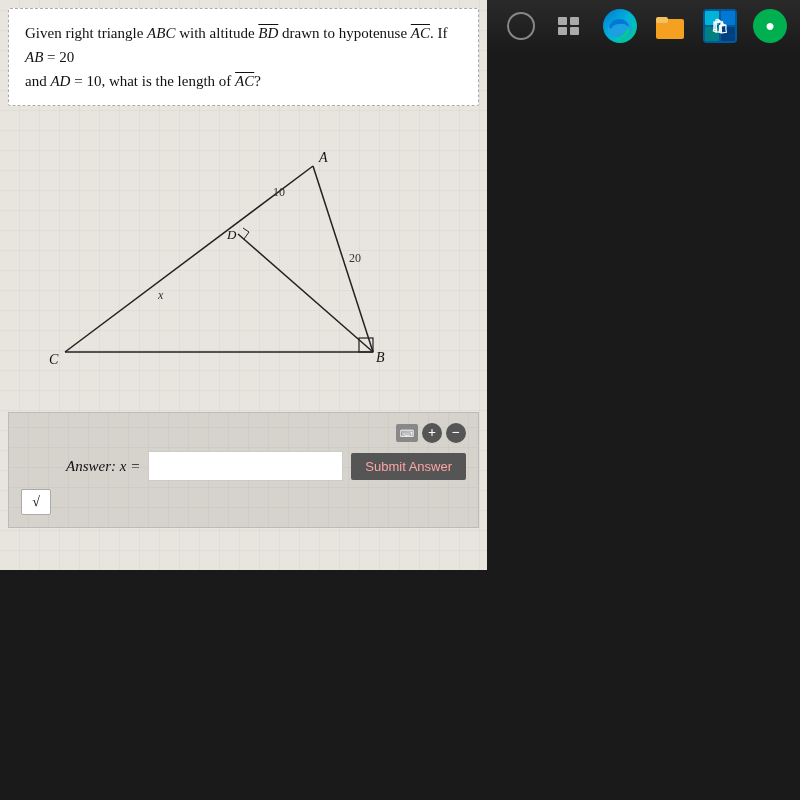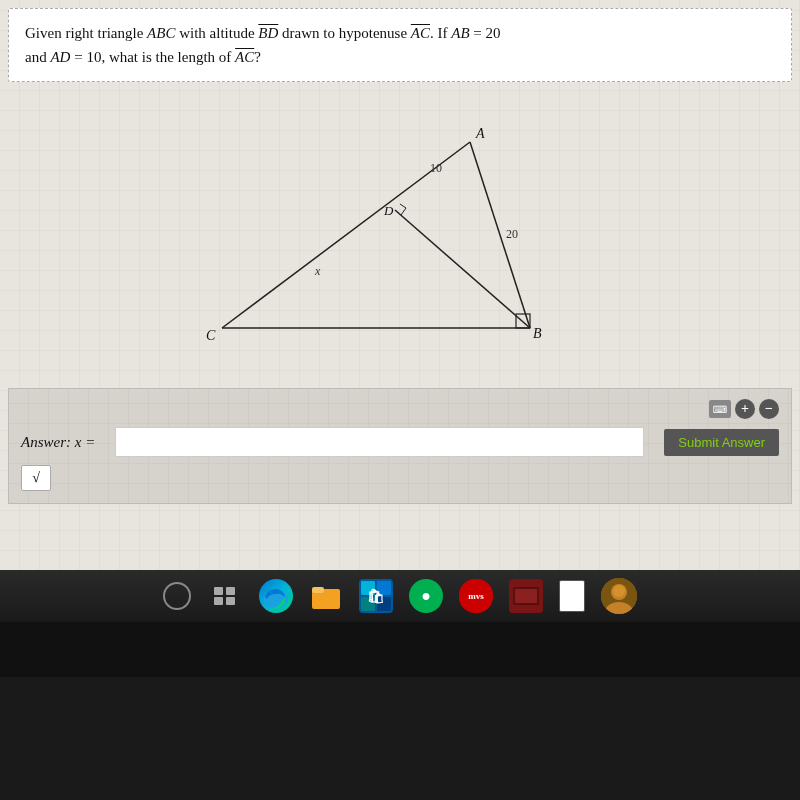--- a/index.html
+++ b/index.html
@@ -8,21 +8,21 @@
       height: 800px;
       overflow: hidden;
       background: #1a1a1a;
       font-family: 'Times New Roman', Times, serif;
     }
 
     .screen {
       width: 800px;
       height: 677px;
       display: flex;
-      flex-direction: column;
+      flex-direction: row;
     }
 
     
     .main-content {
       width: 100%;
       height: 570px;
       background: #e8e4de;
       background-image: 
         repeating-linear-gradient(
           0deg,
@@ -124,21 +124,22 @@
       align-items: center;
       justify-content: center;
       cursor: pointer;
       font-weight: bold;
       line-height: 1;
     }
 
     .answer-row {
       display: flex;
       align-items: center;
-      gap: 20px;
+      gap: 8px;
+      margin-left: 45px;
     }
 
     .answer-label {
       font-size: 15px;
       font-style: italic;
       color: #111;
       white-space: nowrap;
     }
 
     .answer-input {
@@ -146,21 +147,21 @@
       height: 30px;
       border: 1px solid #ccc;
       background: white;
       padding: 0 6px;
       font-size: 14px;
       outline: none;
     }
 
     .submit-btn {
       background: #555;
-      color: #84cc16;
+      color: #fca5a5;
       border: none;
       padding: 6px 14px;
       font-size: 13px;
       cursor: pointer;
       border-radius: 2px;
       white-space: nowrap;
       text-align: right;
     }
 
     .check-btn {

